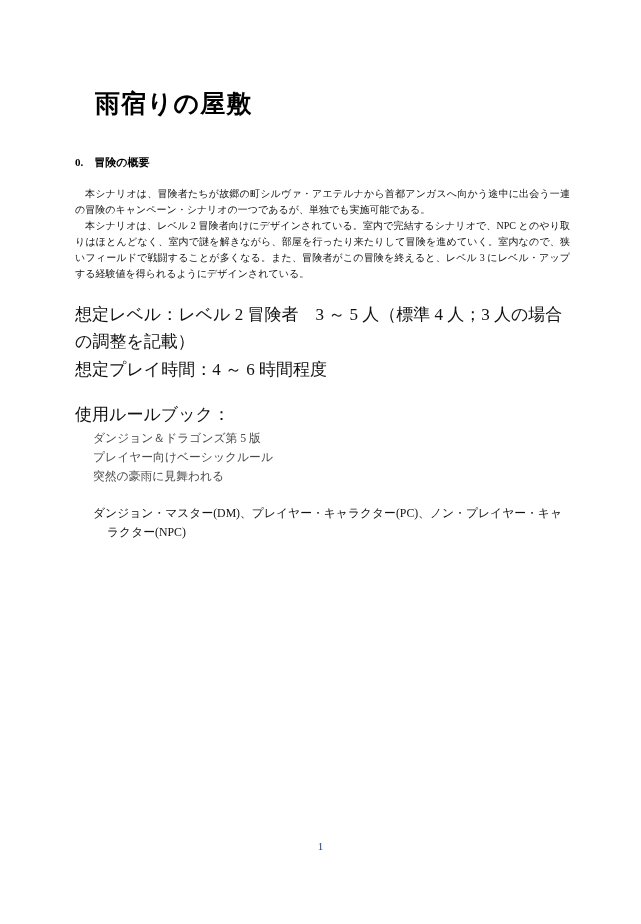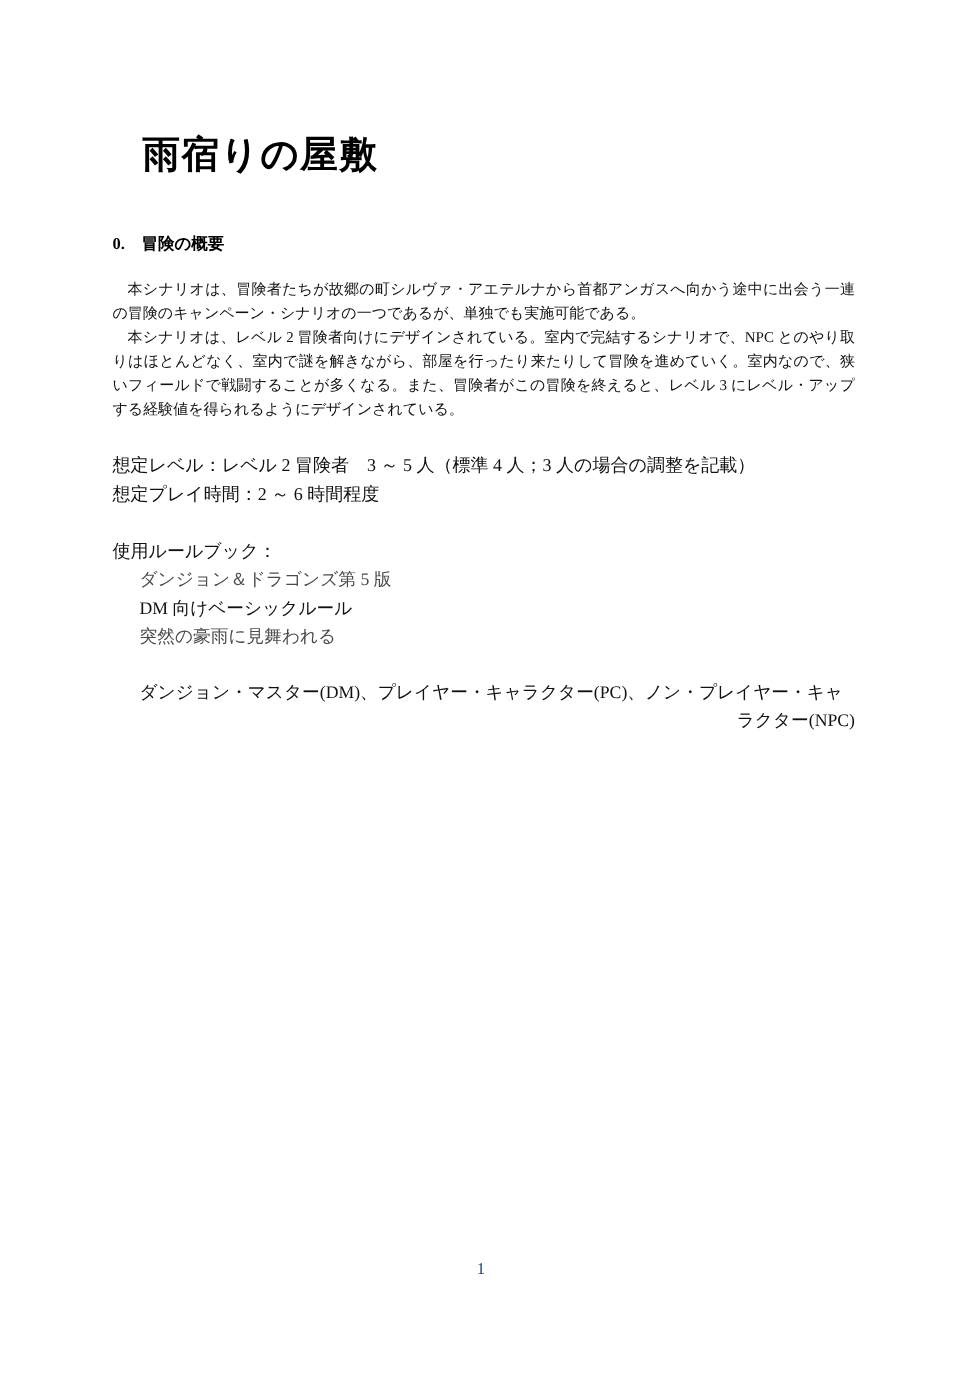--- a/index.html
+++ b/index.html
@@ -55,40 +55,39 @@
   .para.first {
     margin-top: 16px;
   }
   .para.indent {
     text-indent: 1em;
   }
   .block-gap {
     height: 18px;
   }
   .line {
-    font-size: 12px;
+    font-size: 17px;
     line-height: 1.62;
     margin: 0;
     color: #111111;
   }
   .sub-line {
     font-size: 11.8px;
     line-height: 1.62;
     margin: 0;
     padding-left: 18px;
     color: #111111;
     font-family: Liberation Serif, serif;
   }
   .sub-line.faded {
     color: #4b4b4b;
   }
   .sub-line .cont {
     display: block;
     padding-left: 14px;
-    text-align: right;
   }
   .page-number {
     position: absolute;
     left: 0;
     top: 840px;
     width: 641px;
     text-align: center;
     font-size: 11px;
     color: #1b3d8f;
   }
@@ -102,27 +101,27 @@
     <h1 class="doc-title">雨宿りの屋敷</h1>
 
     <div class="section-heading">0.　冒険の概要</div>
 
     <p class="para first indent">本シナリオは、冒険者たちが故郷の町シルヴァ・アエテルナから首都アンガスへ向かう途中に出会う一連の冒険のキャンペーン・シナリオの一つであるが、単独でも実施可能である。</p>
     <p class="para indent">本シナリオは、レベル 2 冒険者向けにデザインされている。室内で完結するシナリオで、NPC とのやり取りはほとんどなく、室内で謎を解きながら、部屋を行ったり来たりして冒険を進めていく。室内なので、狭いフィールドで戦闘することが多くなる。また、冒険者がこの冒険を終えると、レベル 3 にレベル・アップする経験値を得られるようにデザインされている。</p>
 
     <div class="block-gap"></div>
 
     <div class="line">想定レベル：レベル 2 冒険者　3 ～ 5 人（標準 4 人；3 人の場合の調整を記載）</div>
-    <div class="line">想定プレイ時間：2 ～ 6 時間程度</div>
+    <div class="line">想定プレイ時間：4 ～ 6 時間程度</div>
 
     <div class="block-gap"></div>
 
     <div class="line">使用ルールブック：</div>
     <div class="sub-line faded">ダンジョン＆ドラゴンズ第 5 版</div>
-    <div class="sub-line">DM 向けベーシックルール</div>
+    <div class="sub-line faded">プレイヤー向けベーシックルール</div>
     <div class="sub-line faded">突然の豪雨に見舞われる</div>
 
     <div class="block-gap"></div>
 
     <div class="sub-line">ダンジョン・マスター(DM)、プレイヤー・キャラクター(PC)、ノン・プレイヤー・キャ</div>
     <div class="sub-line">
         <span class="cont">ラクター(NPC)</span>
       </div>
 
   </div>

